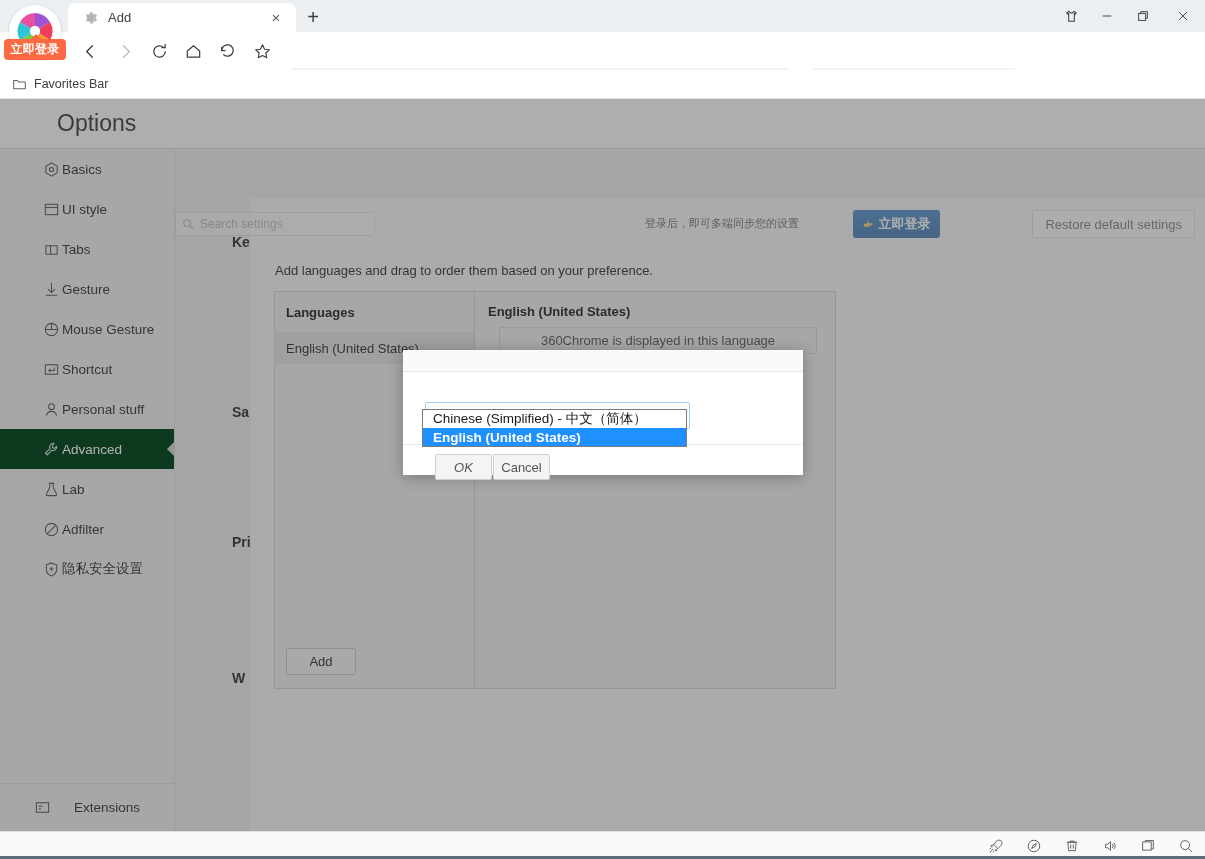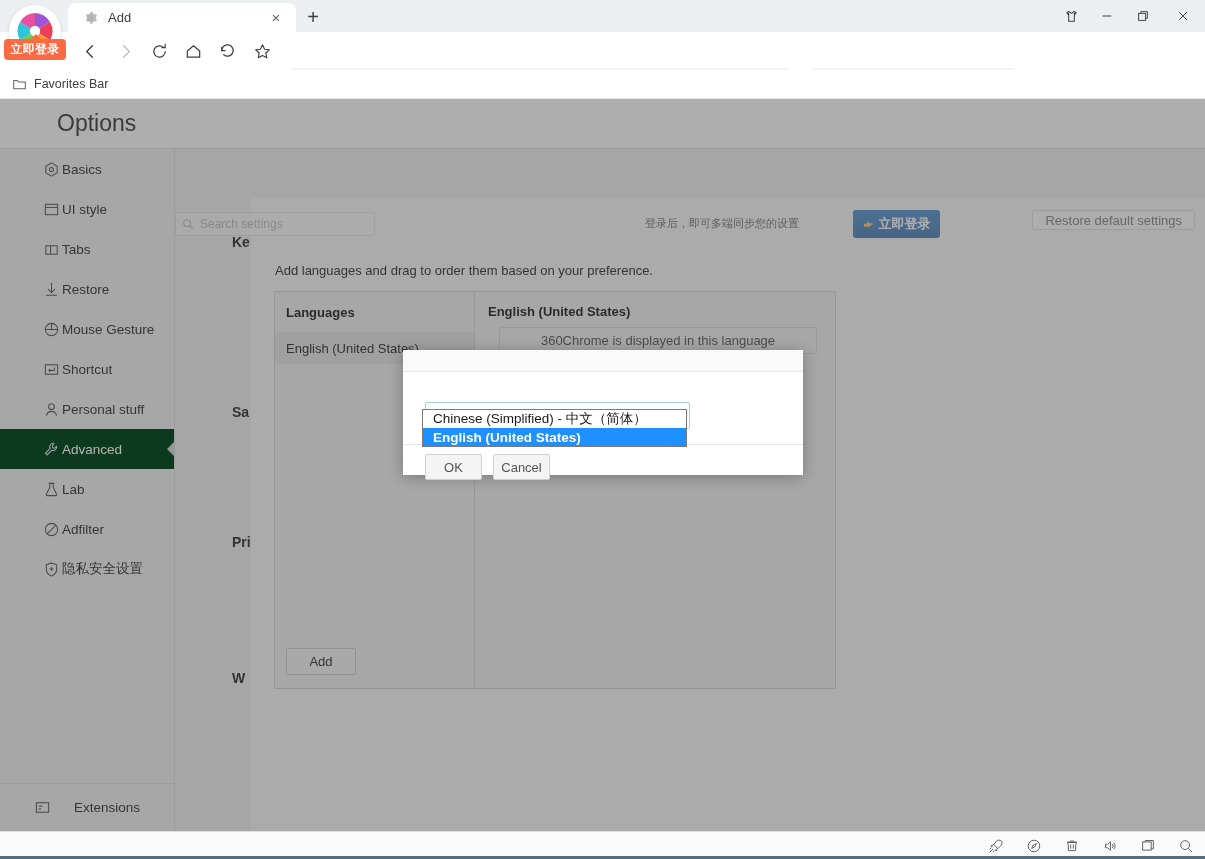--- a/index.html
+++ b/index.html
@@ -115,21 +115,21 @@
   .opt-search .mag { margin-left: 6px; color: #9a9a9a; }
   .opt-search .ph { margin-left: 6px; font-size: 12px; color: #9a9a9a; }
   .sync-text { position: absolute; left: 645px; top: 117px; font-size: 11px; color: #4a4a4a; }
   .login-btn {
     position: absolute; left: 853px; top: 111px; width: 87px; height: 28px;
     background: linear-gradient(#3a7fc4, #2f6cab); border-radius: 3px;
     display: flex; align-items: center; justify-content: center; gap: 4px;
     color: #fff; font-size: 13px; font-weight: bold;
   }
   .restore-btn {
-    position: absolute; right: 10px; top: 111px; height: 20px; padding: 4px 12px;
+    position: absolute; right: 10px; top: 111px; height: 28px; padding: 4px 12px;
     border: 1px solid #d6d6d6; background: #fafafa; border-radius: 2px;
     display: flex; align-items: center; font-size: 13px; color: #5a5a5a;
   }
 
   
   .sidebar {
     position: absolute; left: 0; top: 50px; width: 175px; height: 682px;
     background: #f0f0f0; border-right: 1px solid #e0e0e0;
   }
   .side-item {
@@ -204,21 +204,21 @@
   }
   .lang-select .sv { margin-left: 10px; }
   .lang-select .caret { position: absolute; right: 9px; top: 8px; color: #444; font-size: 11px; }
   .modal-sep { position: absolute; left: 0; top: 72px; width: 400px; height: 1px; background: #e8e8e8; }
   .modal-btn {
     position: absolute; top: 82px; height: 26px; width: 57px;
     border: 1px solid #d0d0d0; background: #f4f4f4; border-radius: 2px;
     display: flex; align-items: center; justify-content: center;
     font-size: 13px; color: #555;
   }
-  .btn-ok { left: 22px; }
+  .btn-ok { left: 32px; font-style: italic; }
   .btn-cancel { left: 90px; }
 
   
   .dropdown {
     position: absolute; left: 422px; top: 409px; width: 265px;
     background: #ffffff; border: 1px solid #7a7a7a; z-index: 50;
   }
   .dd-opt {
     height: 18px; display: flex; align-items: center; padding-left: 10px;
     font-size: 13.5px; color: #1a1a1a; white-space: nowrap;
@@ -460,21 +460,21 @@
         <span class="si-label">Tabs</span>
       </div>
       <div class="side-item">
         <span class="si-icon">
           <svg viewBox="0 0 18 18" width="17" height="17" fill="none" stroke="currentColor" stroke-width="1.1" stroke-linecap="round">
               <line x1="9" y1="2.5" x2="9" y2="12"></line>
               <polyline points="5.6,8.8 9,12.2 12.4,8.8"></polyline>
               <line x1="3.5" y1="15" x2="14.5" y2="15"></line>
             </svg>
         </span>
-        <span class="si-label">Restore</span>
+        <span class="si-label">Gesture</span>
       </div>
       <div class="side-item">
         <span class="si-icon">
           <svg viewBox="0 0 18 18" width="17" height="17" fill="none" stroke="currentColor" stroke-width="1.1">
               <circle cx="9" cy="9" r="6.5"></circle>
               <line x1="9" y1="2.5" x2="9" y2="9"></line>
               <line x1="2.5" y1="9" x2="15.5" y2="9"></line>
             </svg>
         </span>
         <span class="si-label">Mouse Gesture</span>

